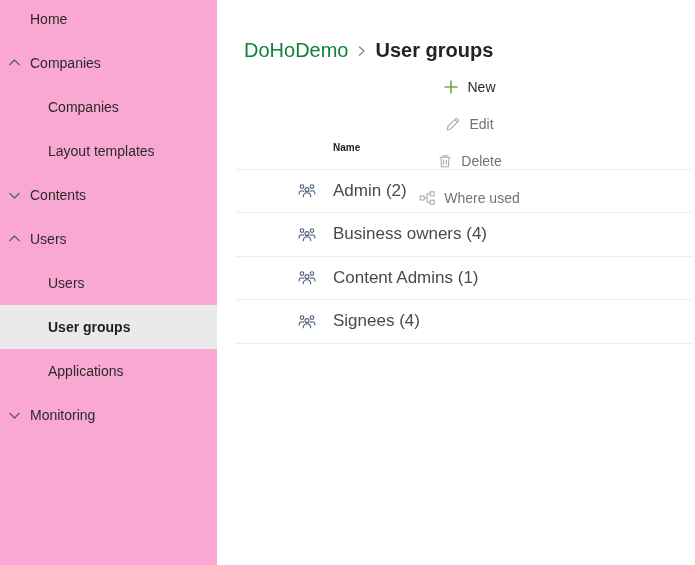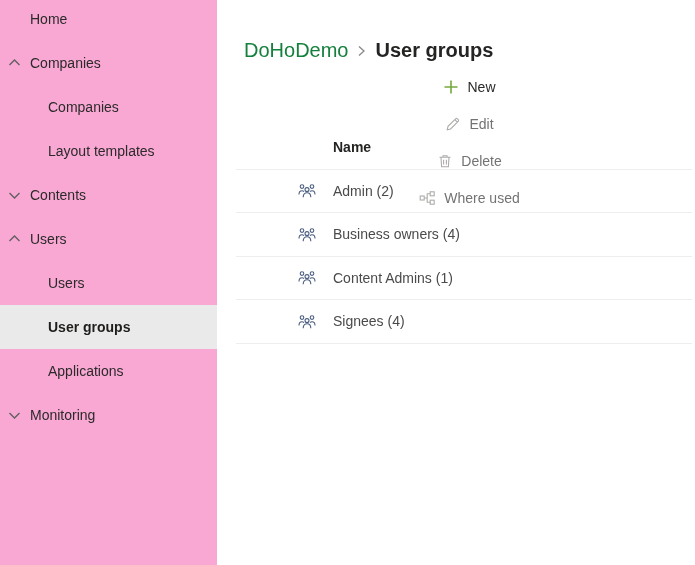--- a/index.html
+++ b/index.html
@@ -74,36 +74,36 @@
 
   
   .grid {
     margin: 22px 0 0 19px;
     width: 456px;
   }
   .grid-header {
     height: 43.5px;
     display: flex; align-items: center;
     padding-left: 97px;
-    font-size: 14px; font-weight: 700; color: #252423;
+    font-size: 10px; font-weight: 700; color: #252423;
     border-bottom: 1px solid #eeeeee;
   }
   .grid-row {
     height: 43.5px;
     display: flex; align-items: center;
     border-bottom: 1px solid #eeeeee;
     cursor: pointer;
   }
   .row-icon {
     margin-left: 62px; width: 18px; height: 18px;
     display: flex; align-items: center; justify-content: center;
   }
   .row-cell {
     margin-left: 17px;
-    font-size: 14px; color: #4a4a4a;
+    font-size: 17px; color: #4a4a4a;
   }
 </style>
 </head>
 <body>
 
 <div class="app">
 
   <aside class="sidebar">
     <nav class="nav">
 

